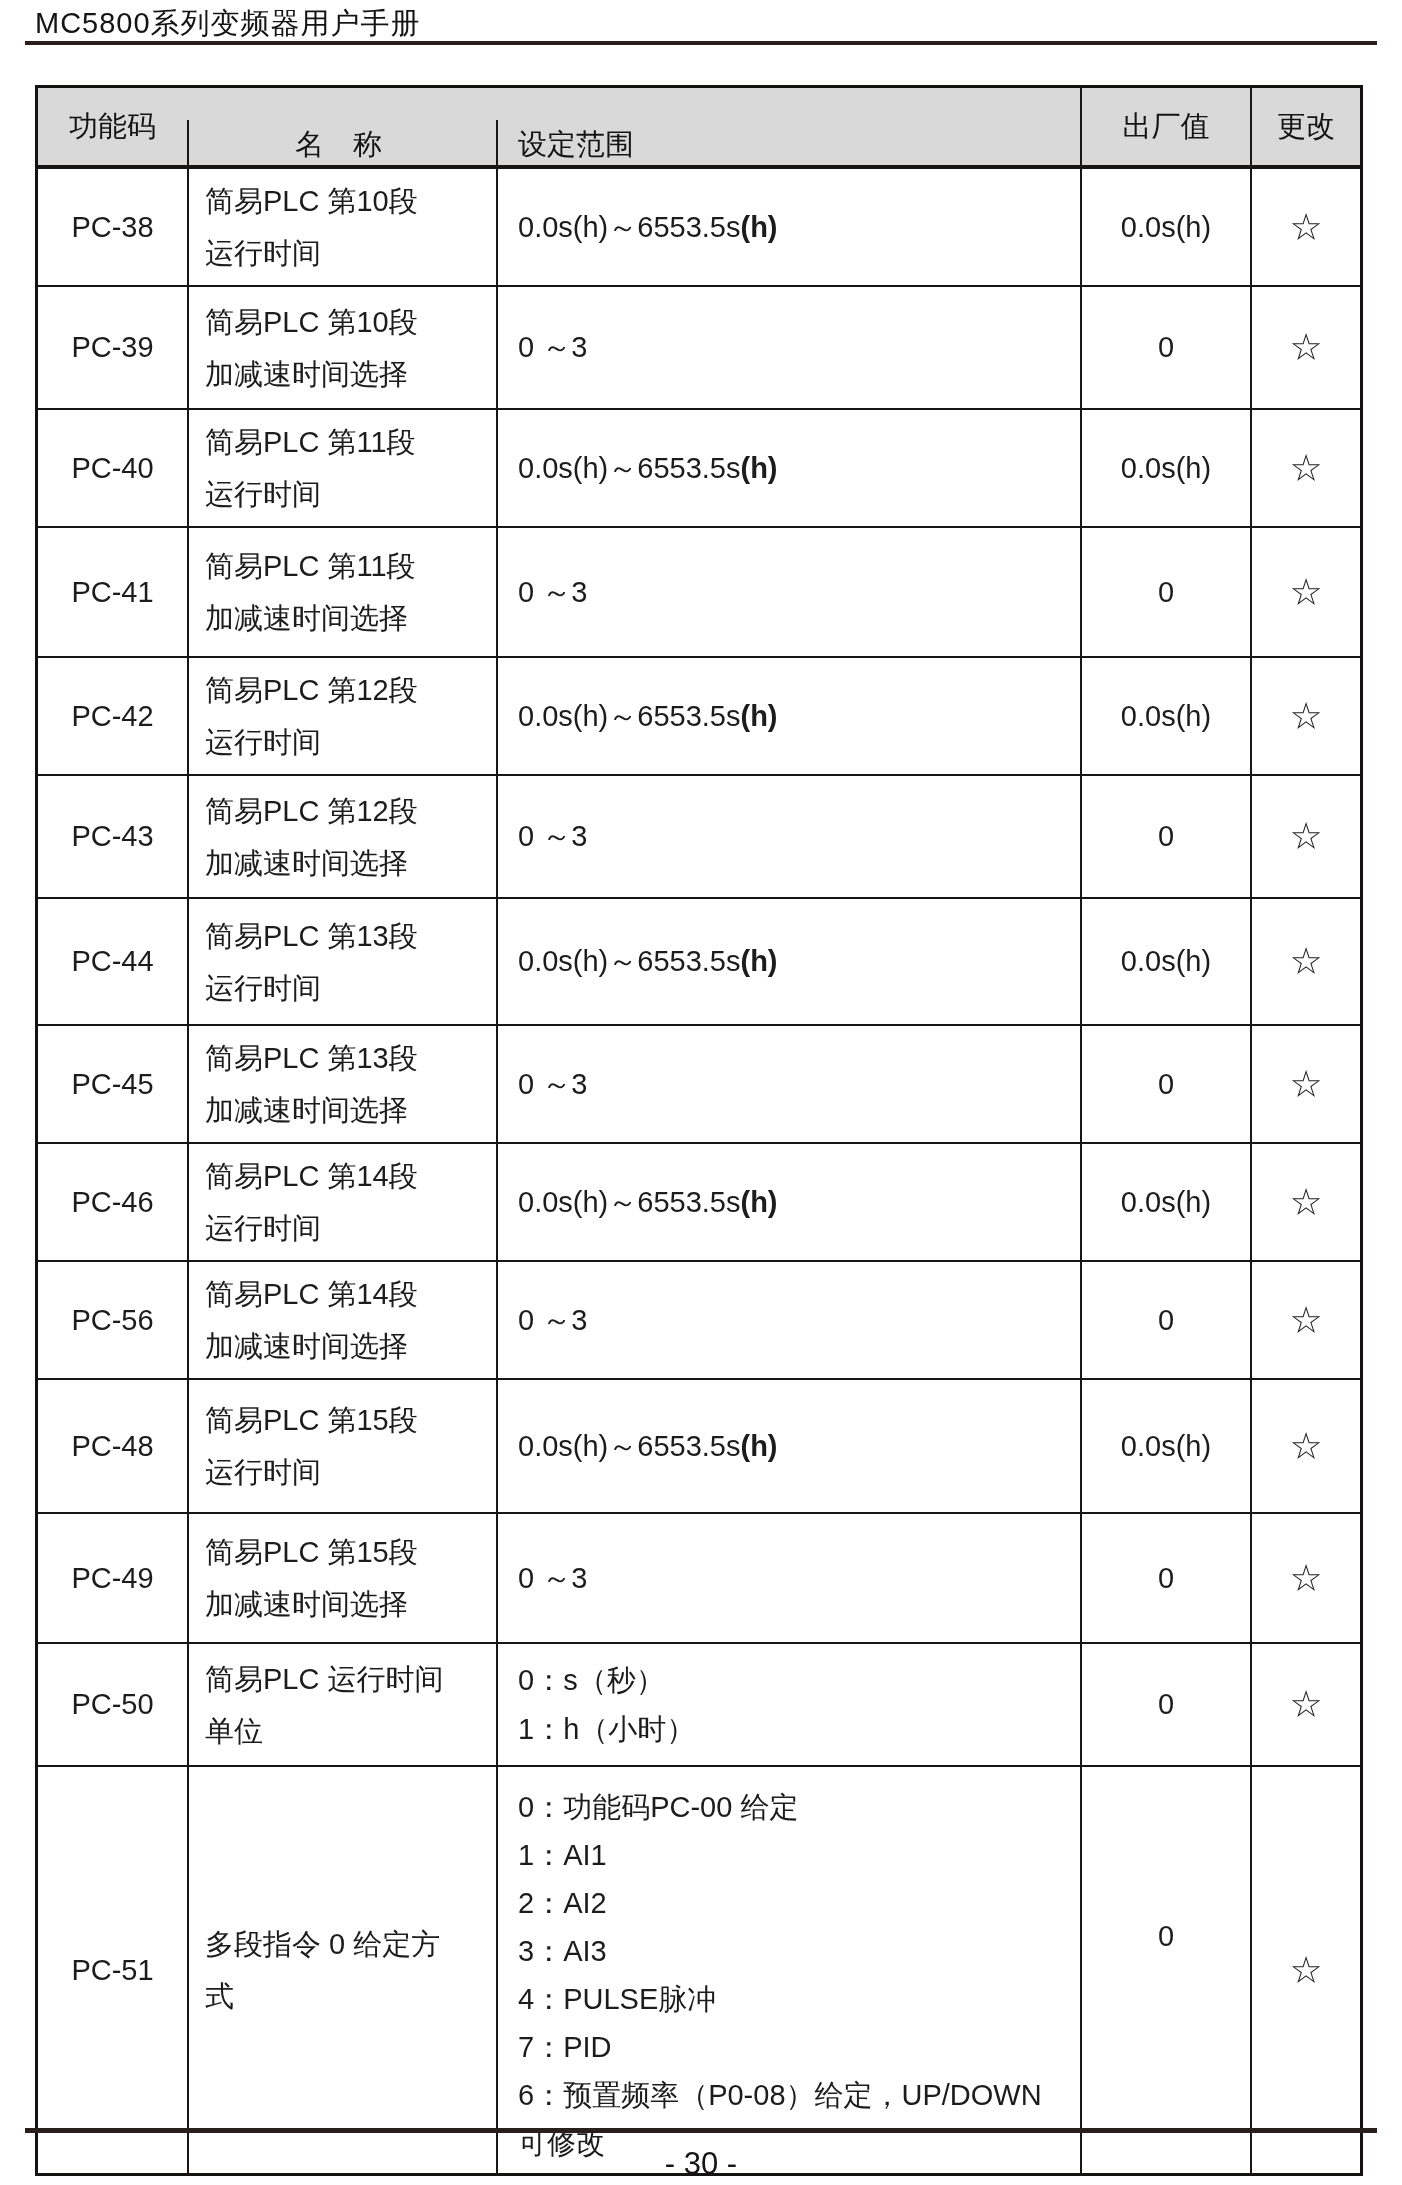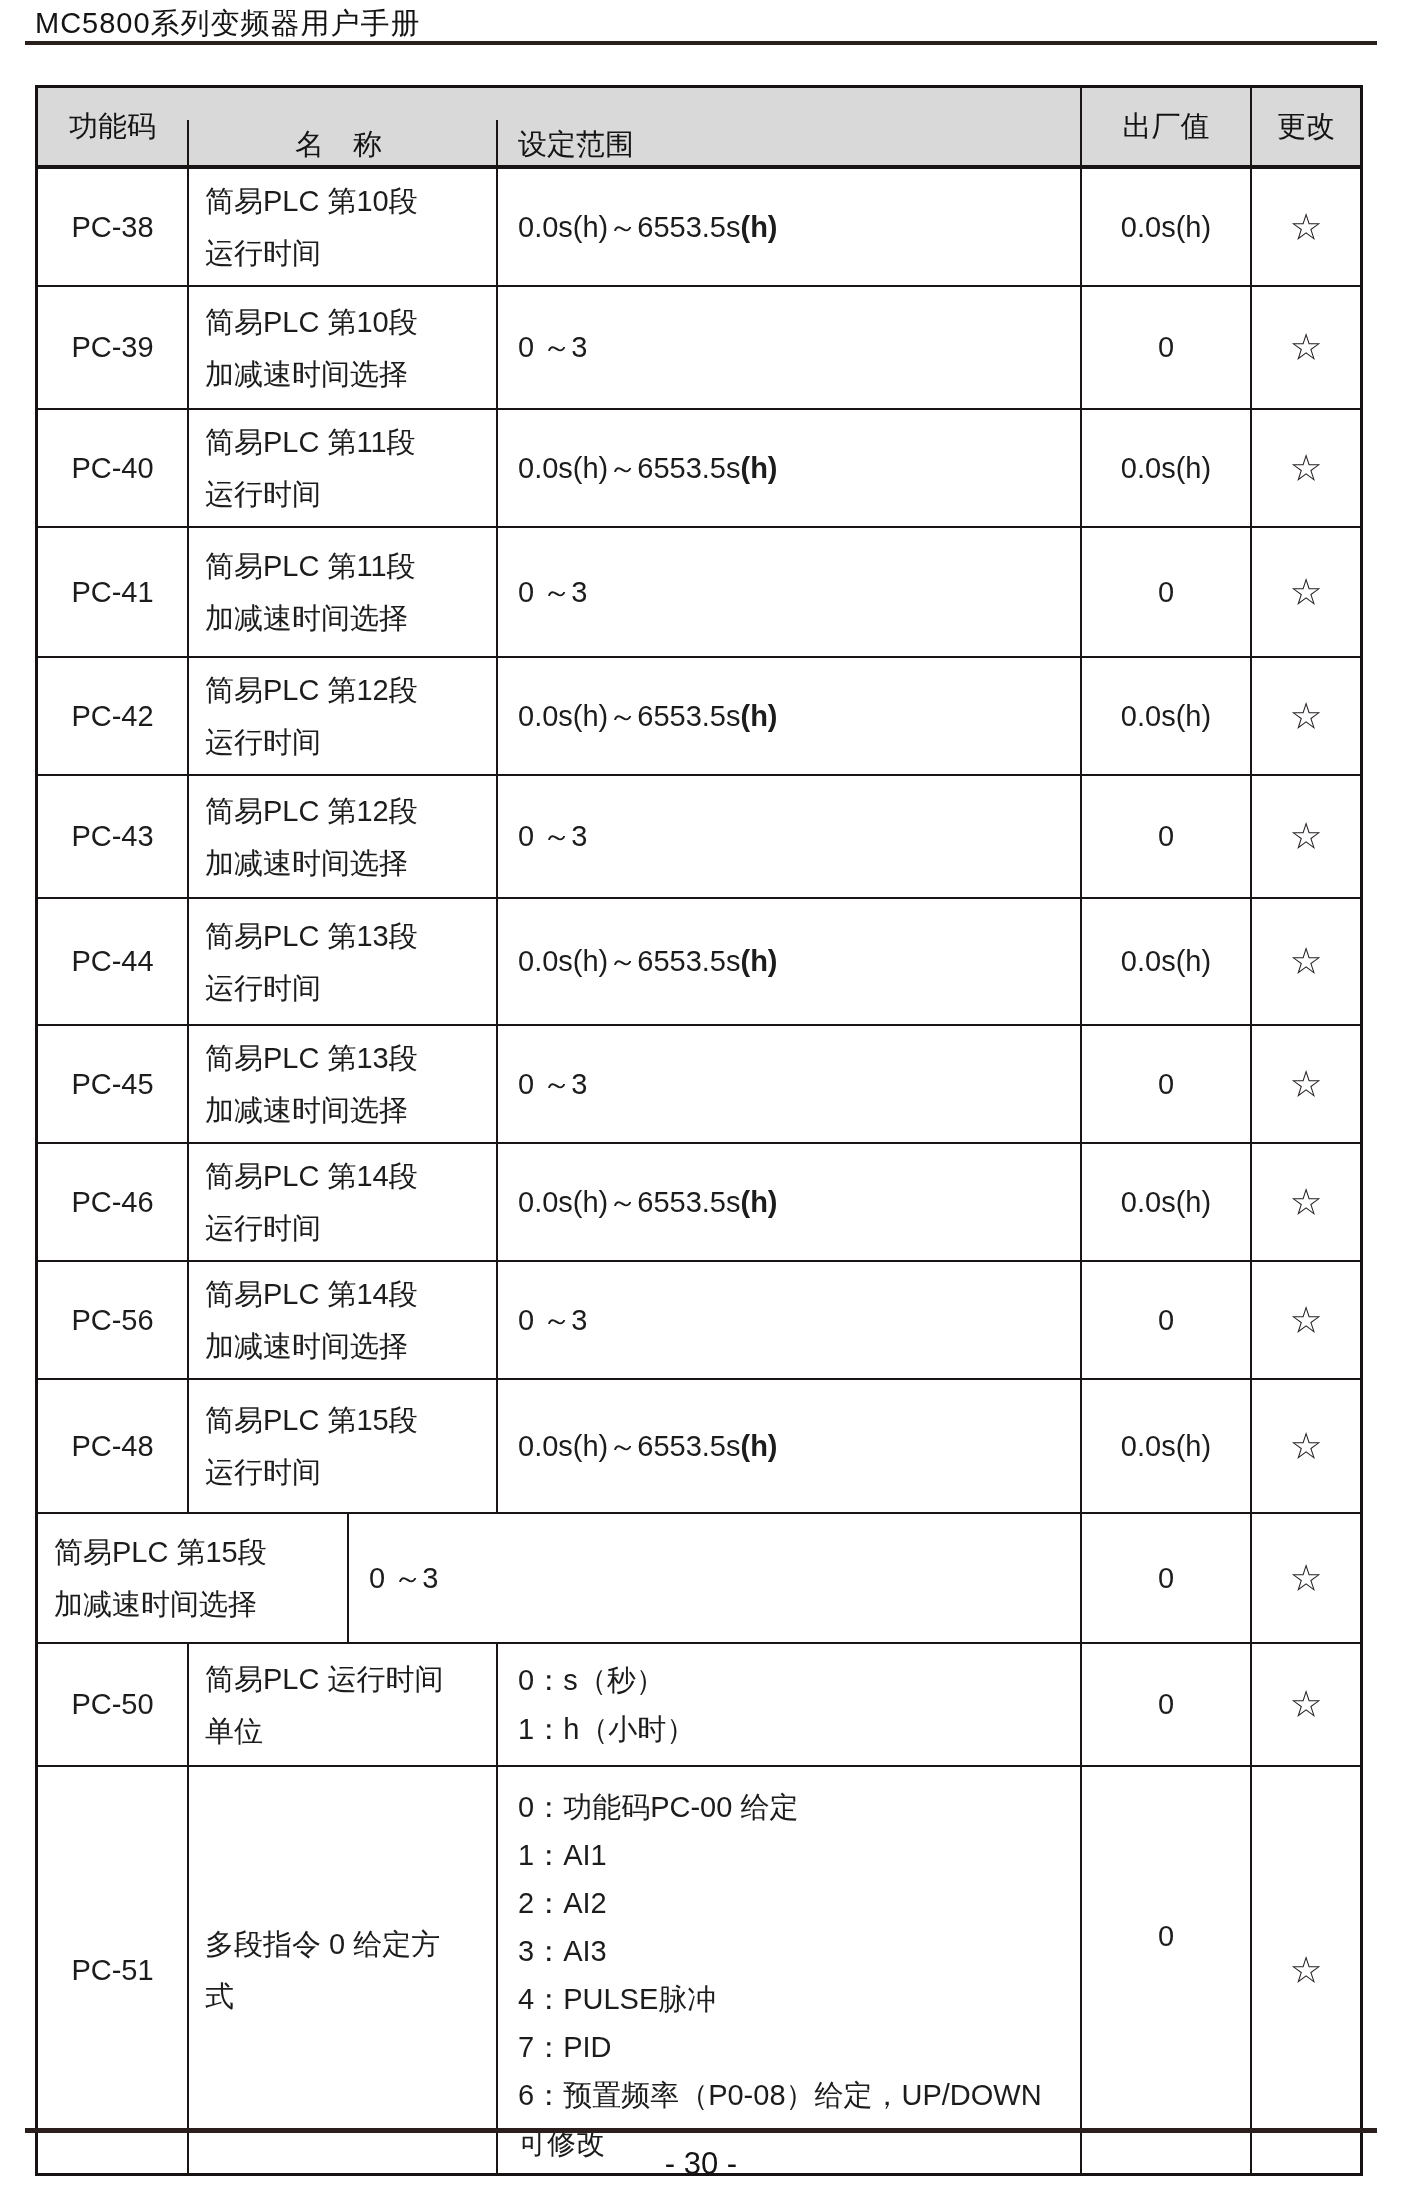--- a/index.html
+++ b/index.html
@@ -265,20 +265,23 @@
           <div class="range-line"><span>0.0s(h)～6553.5s</span><span class="range-bold">(h)</span></div>
         </div>
         <div class="t-cell c-default">
           <span class="default-value">0.0s(h)</span>
         </div>
         <div class="t-cell c-modify">
           <span class="star">☆</span>
         </div>
       </div>
       <div class="t-row" style="min-height: 128px;">
+        <div class="t-cell c-code">
+          <span class="code-text">PC-49</span>
+        </div>
         <div class="t-cell c-name">
           <div class="name-line">简易PLC 第15段</div>
           <div class="name-line">加减速时间选择</div>
         </div>
         <div class="t-cell c-range">
           <div class="range-line"><span>0 ～3</span><span class="range-bold"></span></div>
         </div>
         <div class="t-cell c-default">
           <span class="default-value">0</span>
         </div>

